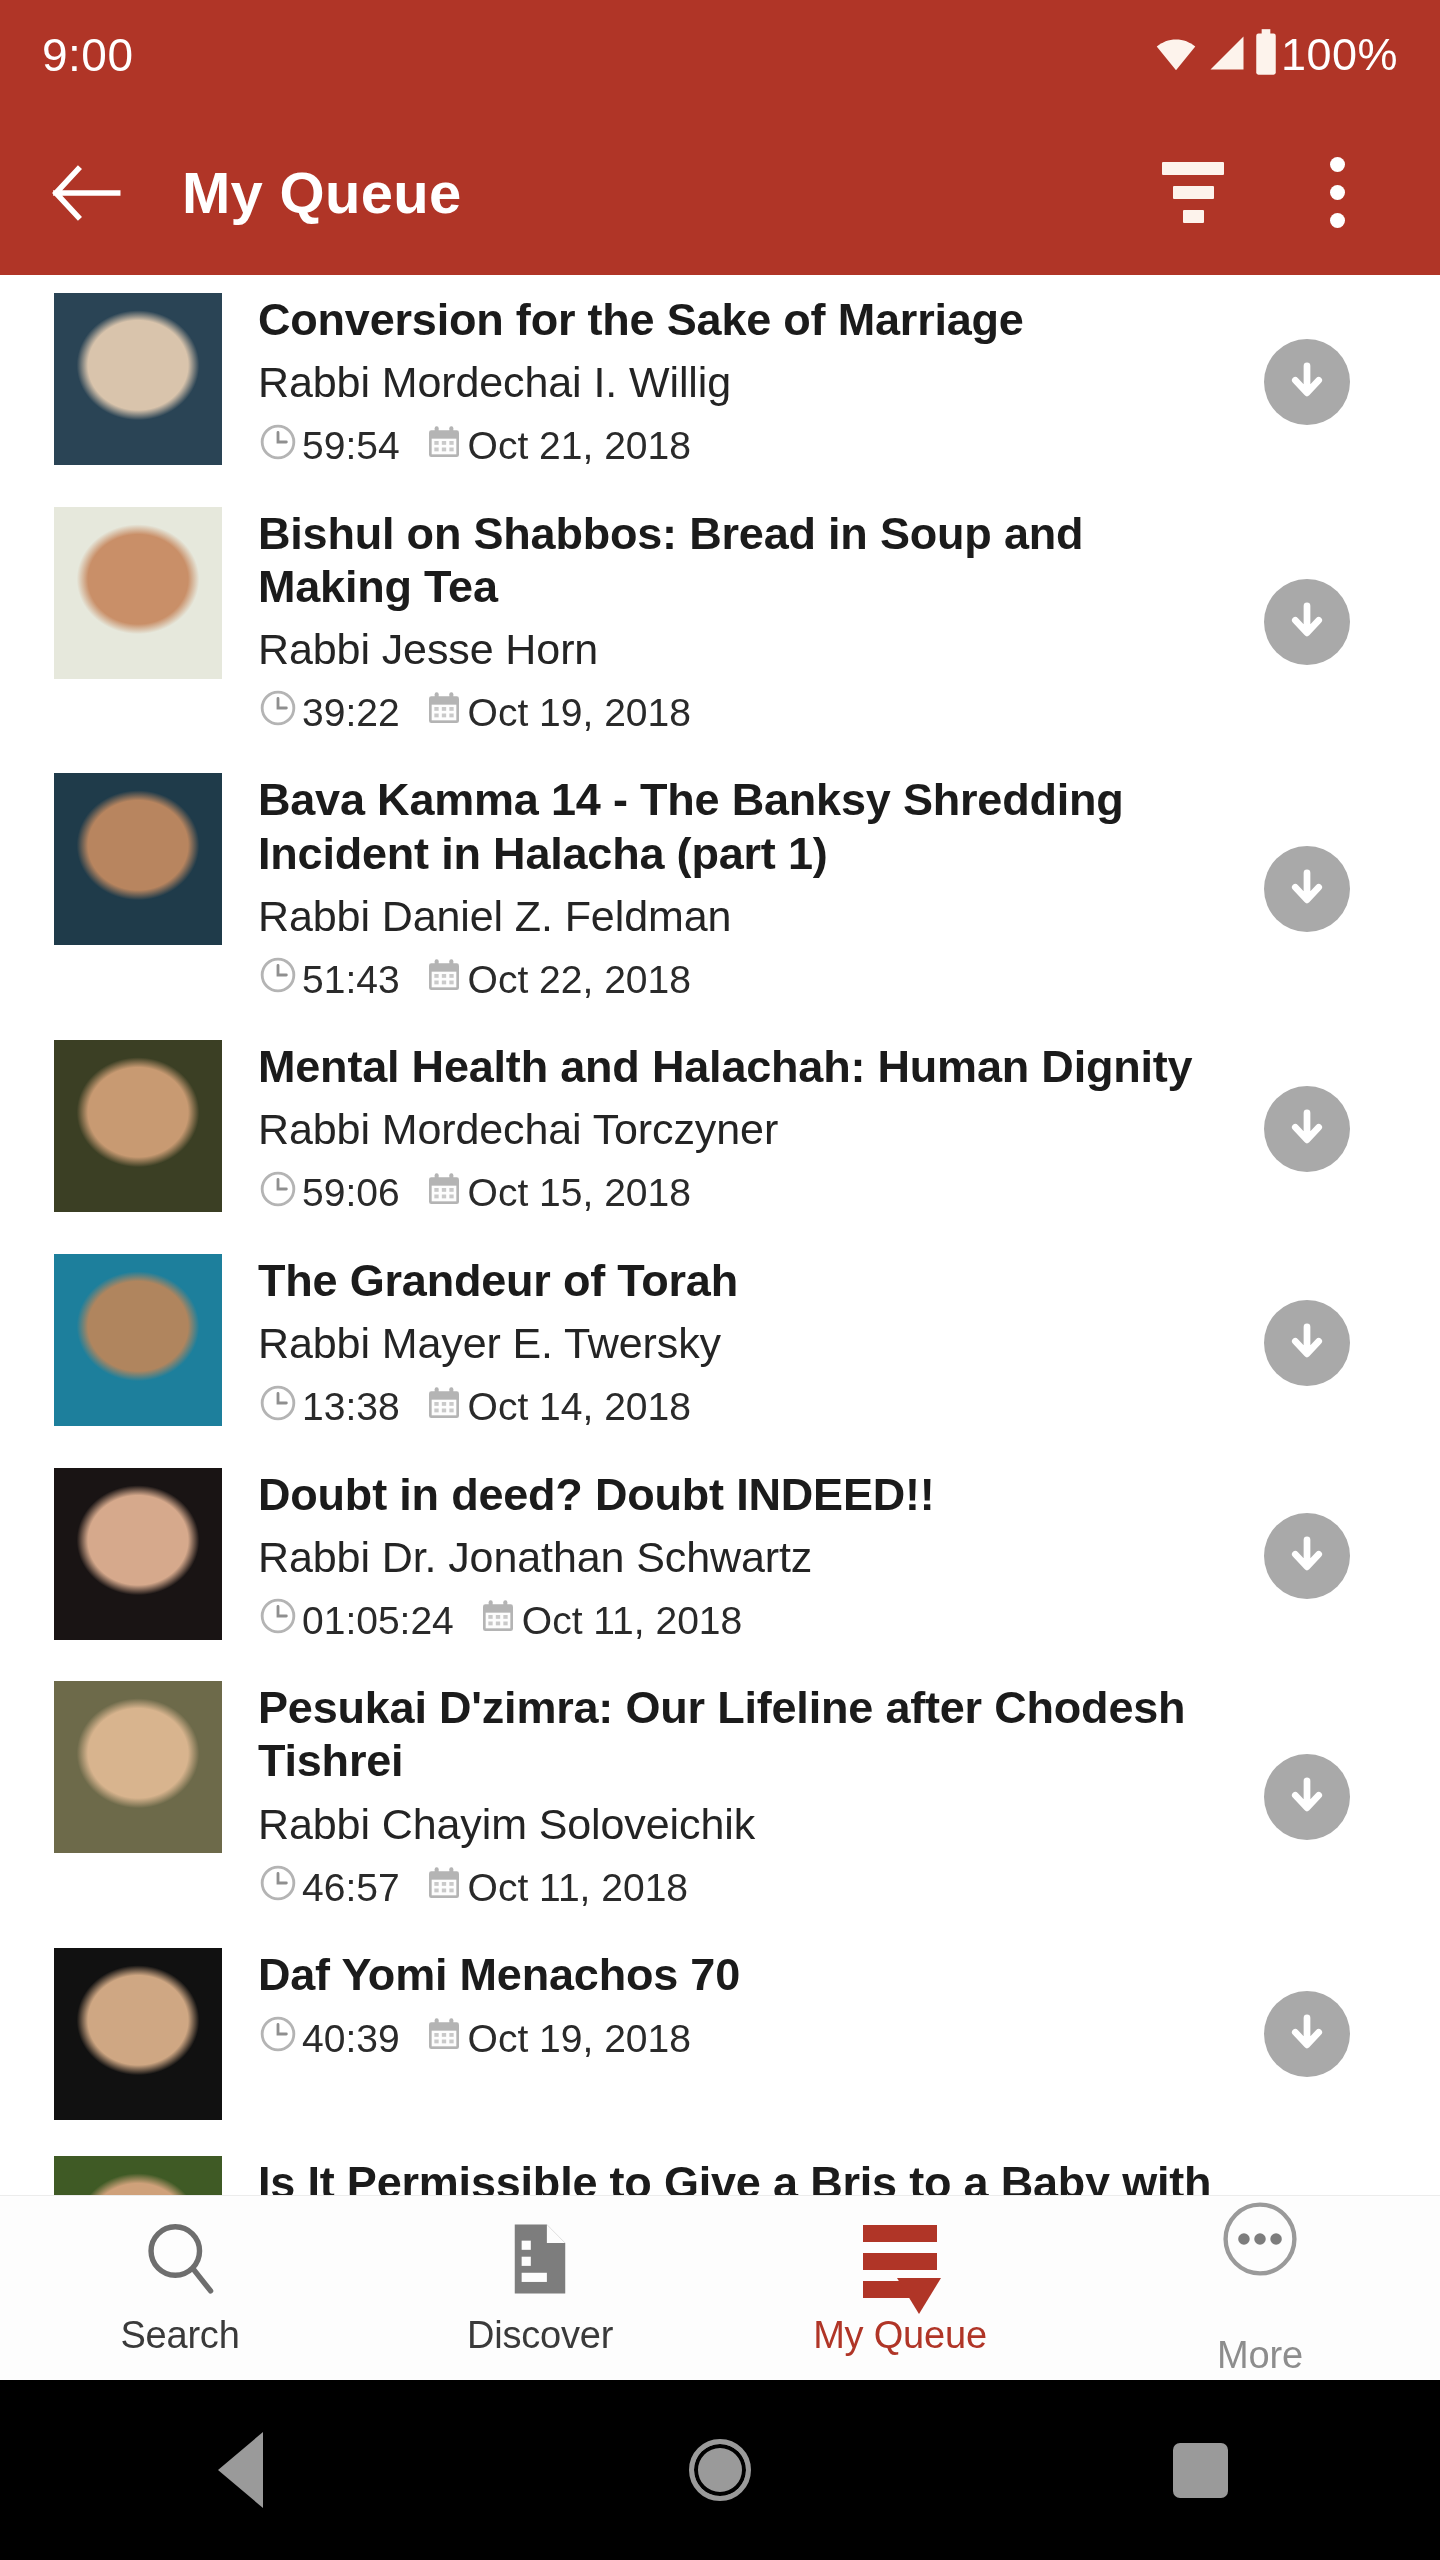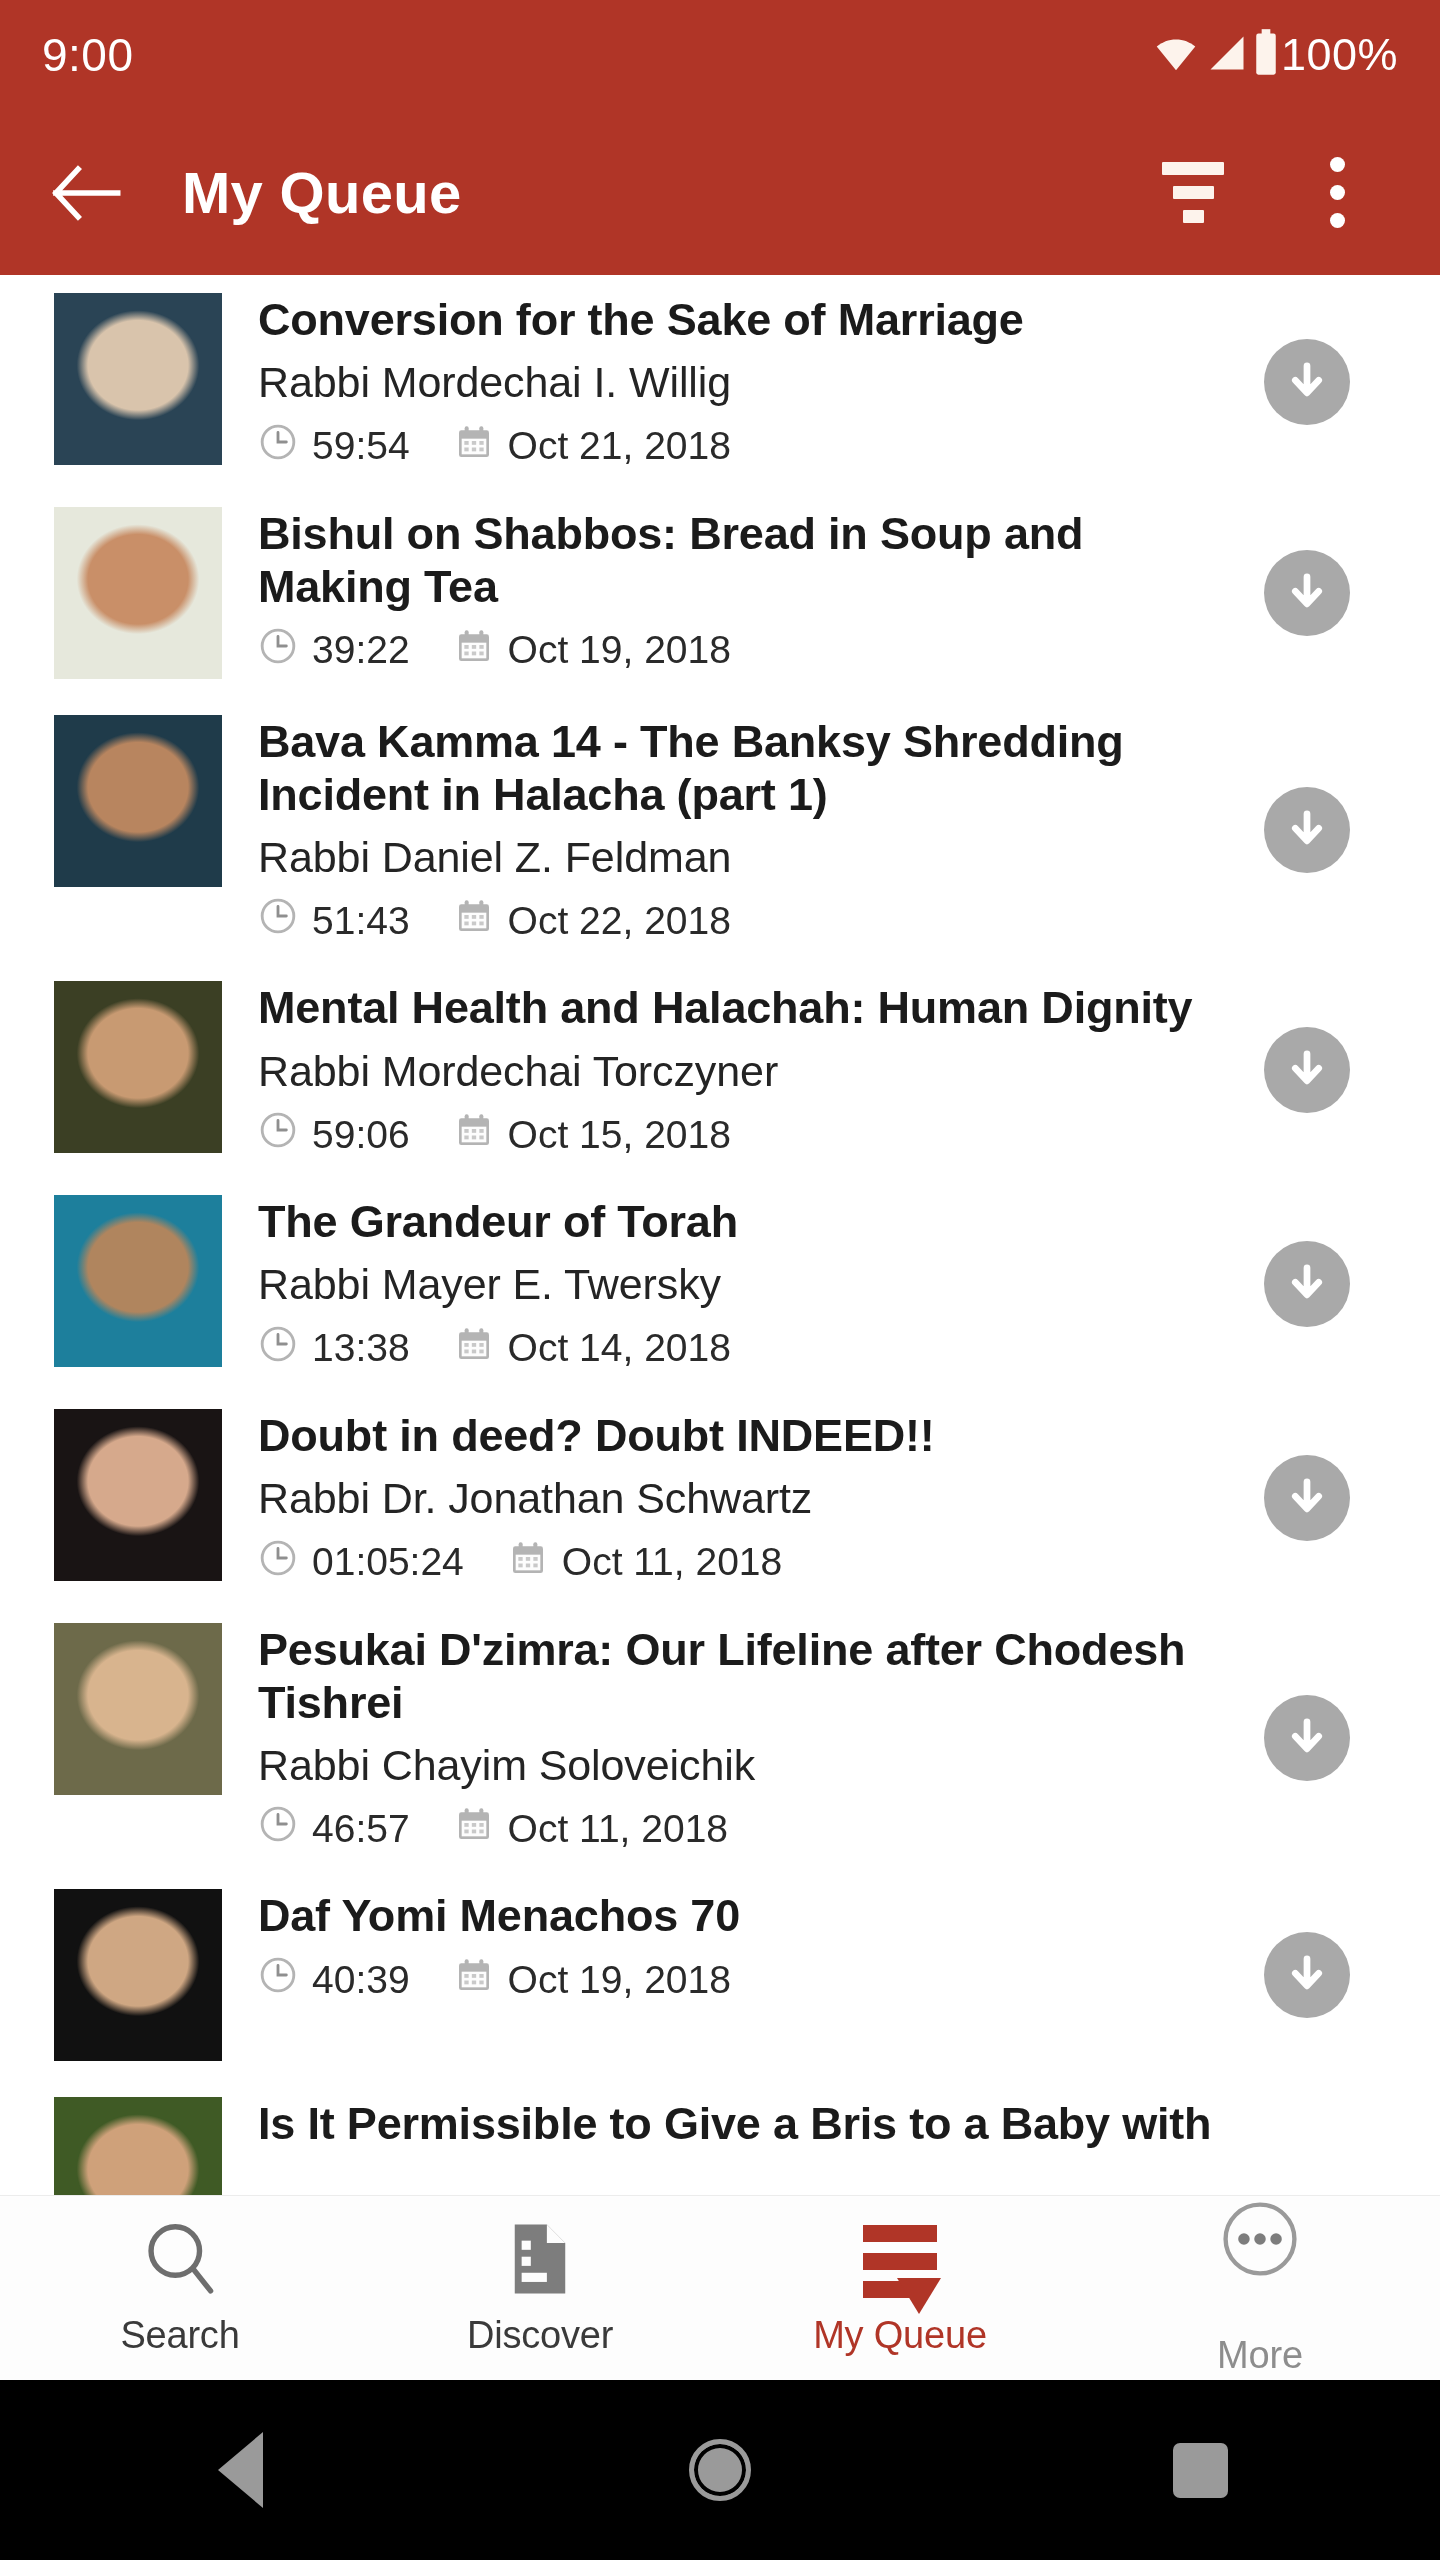--- a/index.html
+++ b/index.html
@@ -62,21 +62,21 @@
   .meta-col{ flex:1; padding-left:36px; padding-right:20px; min-width:0; }
   .lec-title{
     font-size:45px; font-weight:700; color:#1b1b1b; line-height:1.18;
     letter-spacing:-0.2px;
   }
   .lec-speaker{
     font-size:43px; font-weight:400; color:#242424; line-height:1.2;
     margin-top:11px; letter-spacing:-0.1px;
   }
   .lec-stats{
-    display:flex; align-items:center; margin-top:13px; gap:14px;
+    display:flex; align-items:center; margin-top:13px; gap:4px;
     font-size:39px; color:#2a2a2a;
   }
   .lec-stats .sep{ width:16px; }
   .dlbtn{
     width:170px; min-width:170px; display:flex; align-items:center;
     justify-content:center; align-self:center; cursor:pointer;
   }
   .dlcircle{
     width:86px; height:86px; border-radius:50%; background:#a9a9a9;
     display:flex; align-items:center; justify-content:center;
@@ -217,20 +217,21 @@
             </svg>
           </span>
         </div>
       </div>
       <div class="row">
         <div class="thumb" style="background: rgb(230, 232, 220);">
           <div class="face" style="background: radial-gradient(48% 42% at 50% 42%, rgb(201, 143, 104) 0%, rgb(201, 143, 104) 62%, rgba(0, 0, 0, 0) 76%), linear-gradient(rgb(230, 232, 220) 0%, rgb(230, 232, 220) 100%);"></div>
         </div>
         <div class="meta-col">
           <div class="lec-title">Bishul on Shabbos: Bread in Soup and Making Tea</div>
+          <div class="lec-speaker">Rabbi Jesse Horn</div>
           <div class="lec-stats">
             <span><svg width="40" height="40" viewBox="0 0 24 24">
                 <circle cx="12" cy="12" r="9.5" fill="none" stroke="#b4b4b4" stroke-width="1.7"></circle>
                 <path d="M12 6.3V12h5" stroke="#8f8f8f" stroke-width="1.7" fill="none" stroke-linecap="round"></path>
               </svg></span>
             <span>39:22</span>
             <span class="sep"></span>
             <span><svg width="40" height="40" viewBox="0 0 24 24">
                 <rect x="3" y="5" width="18" height="16" rx="1.4" fill="#b4b4b4"></rect>
                 <rect x="4.6" y="10" width="14.8" height="9.4" fill="#fdfdfd"></rect>

